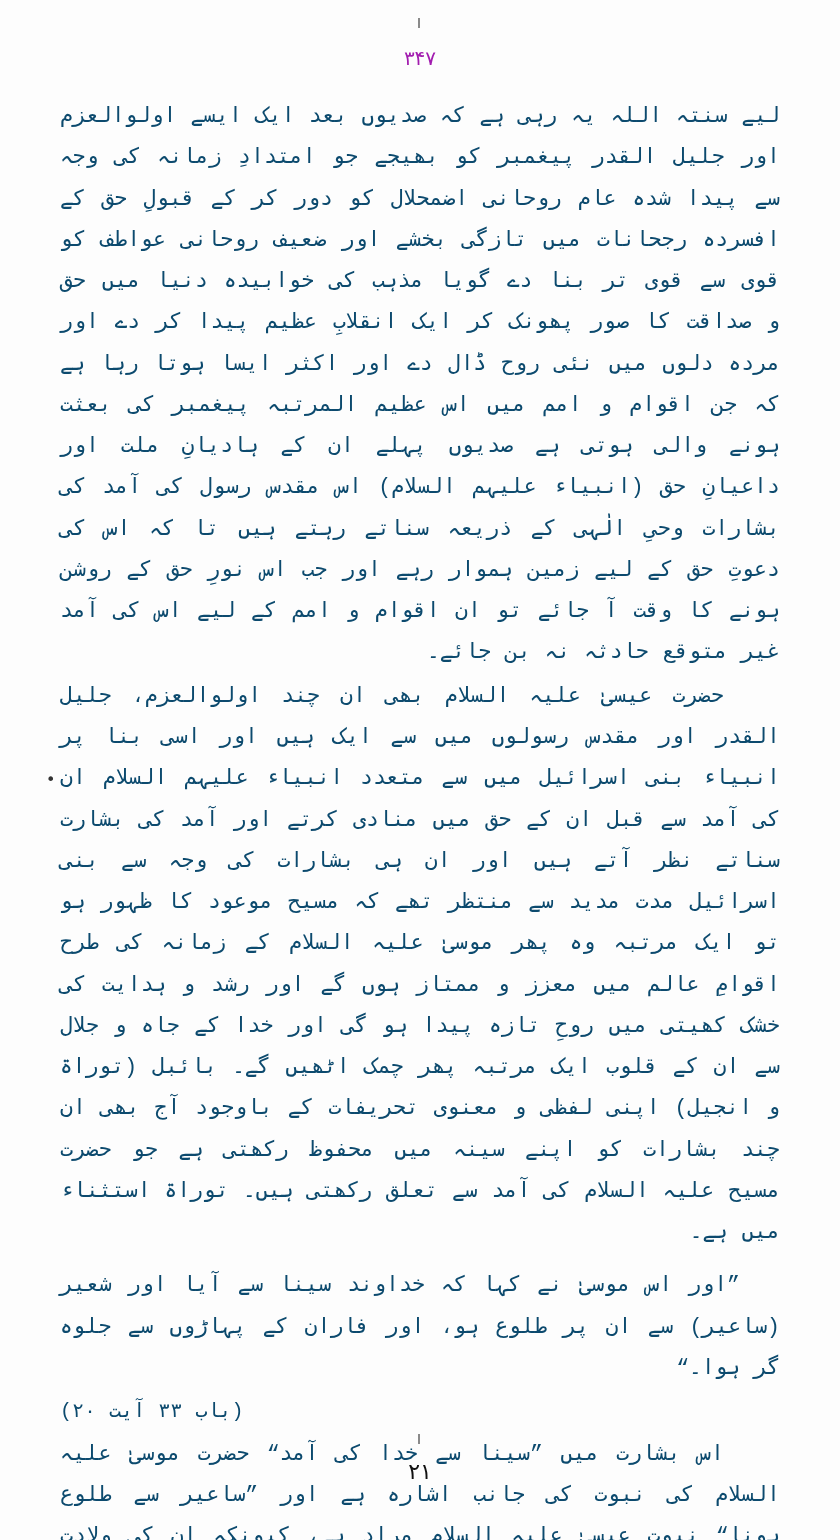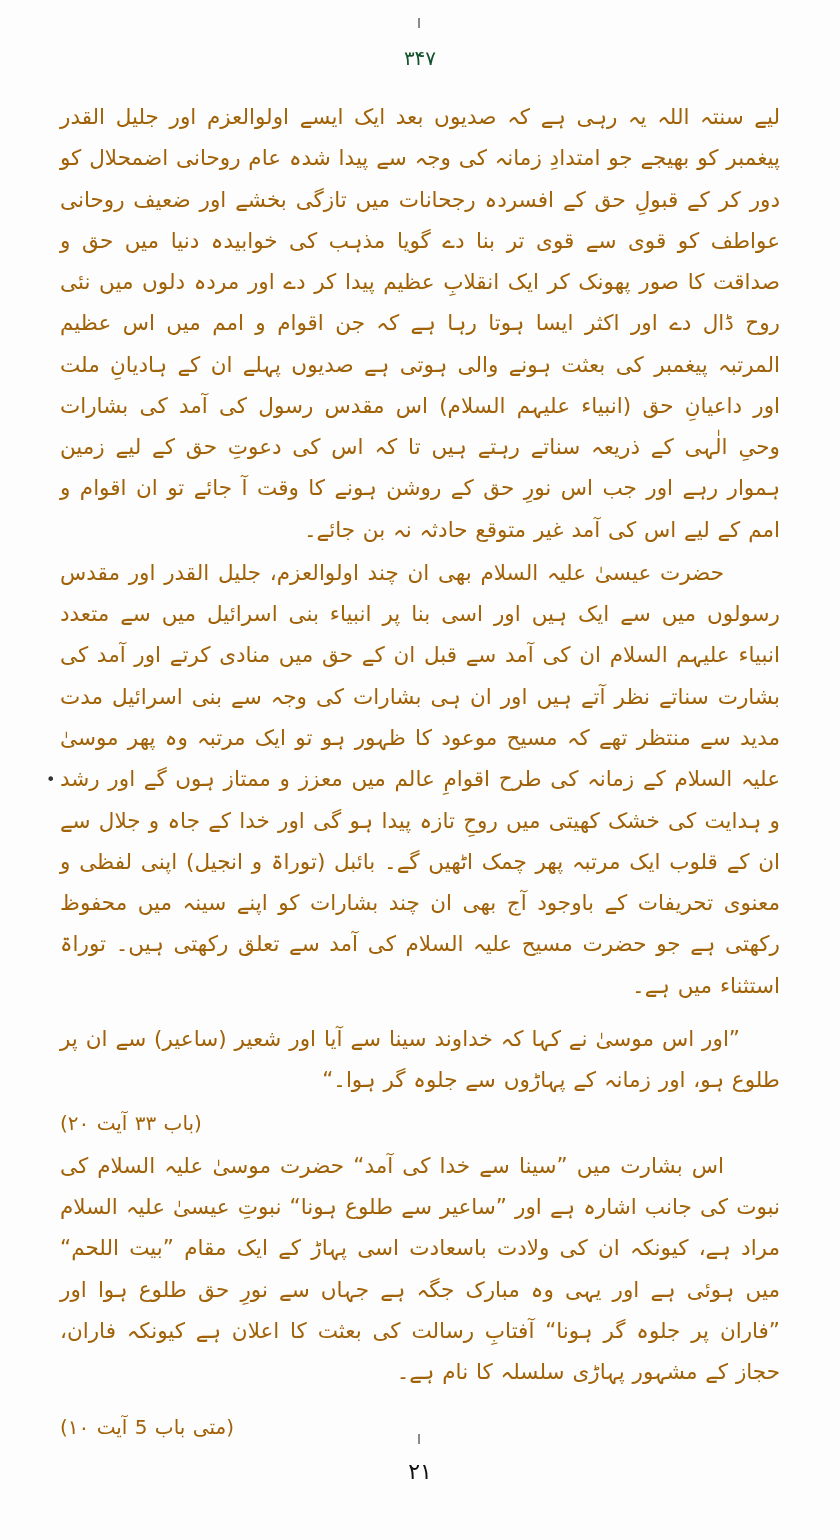--- a/index.html
+++ b/index.html
@@ -19,40 +19,41 @@
     box-sizing: border-box;
     padding: 0;
   }
   .page-number-top {
     position: absolute;
     top: 46px;
     left: 0;
     right: 0;
     text-align: center;
     font-size: 20px;
-    color: #14532d;
+    color: #a21caf;
     letter-spacing: 1px;
   }
   .content {
     position: absolute;
     top: 96px;
     right: 60px;
     left: 60px;
     direction: rtl;
     text-align: justify;
     text-justify: inter-word;
   }
   p {
     margin: 0 0 2px 0;
     font-size: 21.5px;
     line-height: 1.92;
-    color: #a16207;
+    color: #0c4a6e;
     text-align: justify;
     letter-spacing: 0px;
     word-spacing: 1px;
+    font-family: Liberation Mono, monospace;
   }
   p.indent {
     text-indent: 56px;
   }
   p.quote {
     text-indent: 40px;
   }
   p.ref-line {
     text-align: left;
     direction: rtl;
@@ -92,21 +93,21 @@
   <div class="tiny-tick" style="top:18px; left:418px;"></div>
 
   <div class="content">
 
     <p class="first">لیے سنتہ اللہ یہ رہی ہے کہ صدیوں بعد ایک ایسے اولوالعزم اور جلیل القدر پیغمبر کو بھیجے جو امتدادِ زمانہ کی وجہ سے پیدا شدہ عام روحانی اضمحلال کو دور کر کے قبولِ حق کے افسردہ رجحانات میں تازگی بخشے اور ضعیف روحانی عواطف کو قوی سے قوی تر بنا دے گویا مذہب کی خوابیدہ دنیا میں حق و صداقت کا صور پھونک کر ایک انقلابِ عظیم پیدا کر دے اور مردہ دلوں میں نئی روح ڈال دے اور اکثر ایسا ہوتا رہا ہے کہ جن اقوام و امم میں اس عظیم المرتبہ پیغمبر کی بعثت ہونے والی ہوتی ہے صدیوں پہلے ان کے ہادیانِ ملت اور داعیانِ حق (انبیاء علیہم السلام) اس مقدس رسول کی آمد کی بشارات وحیِ الٰہی کے ذریعہ سناتے رہتے ہیں تا کہ اس کی دعوتِ حق کے لیے زمین ہموار رہے اور جب اس نورِ حق کے روشن ہونے کا وقت آ جائے تو ان اقوام و امم کے لیے اس کی آمد غیر متوقع حادثہ نہ بن جائے۔</p>
 
     <p class="indent">حضرت عیسیٰ علیہ السلام بھی ان چند اولوالعزم، جلیل القدر اور مقدس رسولوں میں سے ایک ہیں اور اسی بنا پر انبیاء بنی اسرائیل میں سے متعدد انبیاء علیہم السلام ان کی آمد سے قبل ان کے حق میں منادی کرتے اور آمد کی بشارت سناتے نظر آتے ہیں اور ان ہی بشارات کی وجہ سے بنی اسرائیل مدت مدید سے منتظر تھے کہ مسیح موعود کا ظہور ہو تو ایک مرتبہ وہ پھر موسیٰ علیہ السلام کے زمانہ کی طرح اقوامِ عالم میں معزز و ممتاز ہوں گے اور رشد و ہدایت کی خشک کھیتی میں روحِ تازہ پیدا ہو گی اور خدا کے جاہ و جلال سے ان کے قلوب ایک مرتبہ پھر چمک اٹھیں گے۔ بائبل (توراۃ و انجیل) اپنی لفظی و معنوی تحریفات کے باوجود آج بھی ان چند بشارات کو اپنے سینہ میں محفوظ رکھتی ہے جو حضرت مسیح علیہ السلام کی آمد سے تعلق رکھتی ہیں۔ توراۃ استثناء میں ہے۔</p>
 
     <div class="spacer-sm"></div>
 
-    <p class="quote">”اور اس موسیٰ نے کہا کہ خداوند سینا سے آیا اور شعیر (ساعیر) سے ان پر طلوع ہو، اور زمانہ کے پہاڑوں سے جلوہ گر ہوا۔“</p>
+    <p class="quote">”اور اس موسیٰ نے کہا کہ خداوند سینا سے آیا اور شعیر (ساعیر) سے ان پر طلوع ہو، اور فاران کے پہاڑوں سے جلوہ گر ہوا۔“</p>
     <p class="ref-line">(باب ۳۳ آیت ۲۰)</p>
 
     <p class="indent">اس بشارت میں ”سینا سے خدا کی آمد“ حضرت موسیٰ علیہ السلام کی نبوت کی جانب اشارہ ہے اور ”ساعیر سے طلوع ہونا“ نبوتِ عیسیٰ علیہ السلام مراد ہے، کیونکہ ان کی ولادت باسعادت اسی پہاڑ کے ایک مقام ”بیت اللحم“ میں ہوئی ہے اور یہی وہ مبارک جگہ ہے جہاں سے نورِ حق طلوع ہوا اور ”فاران پر جلوہ گر ہونا“ آفتابِ رسالت کی بعثت کا اعلان ہے کیونکہ فاران، حجاز کے مشہور پہاڑی سلسلہ کا نام ہے۔</p>
 
     <div class="spacer-sm"></div>
 
     <p class="ref-line">(متی باب 5 آیت ۱۰)</p>
 
   </div>
 

